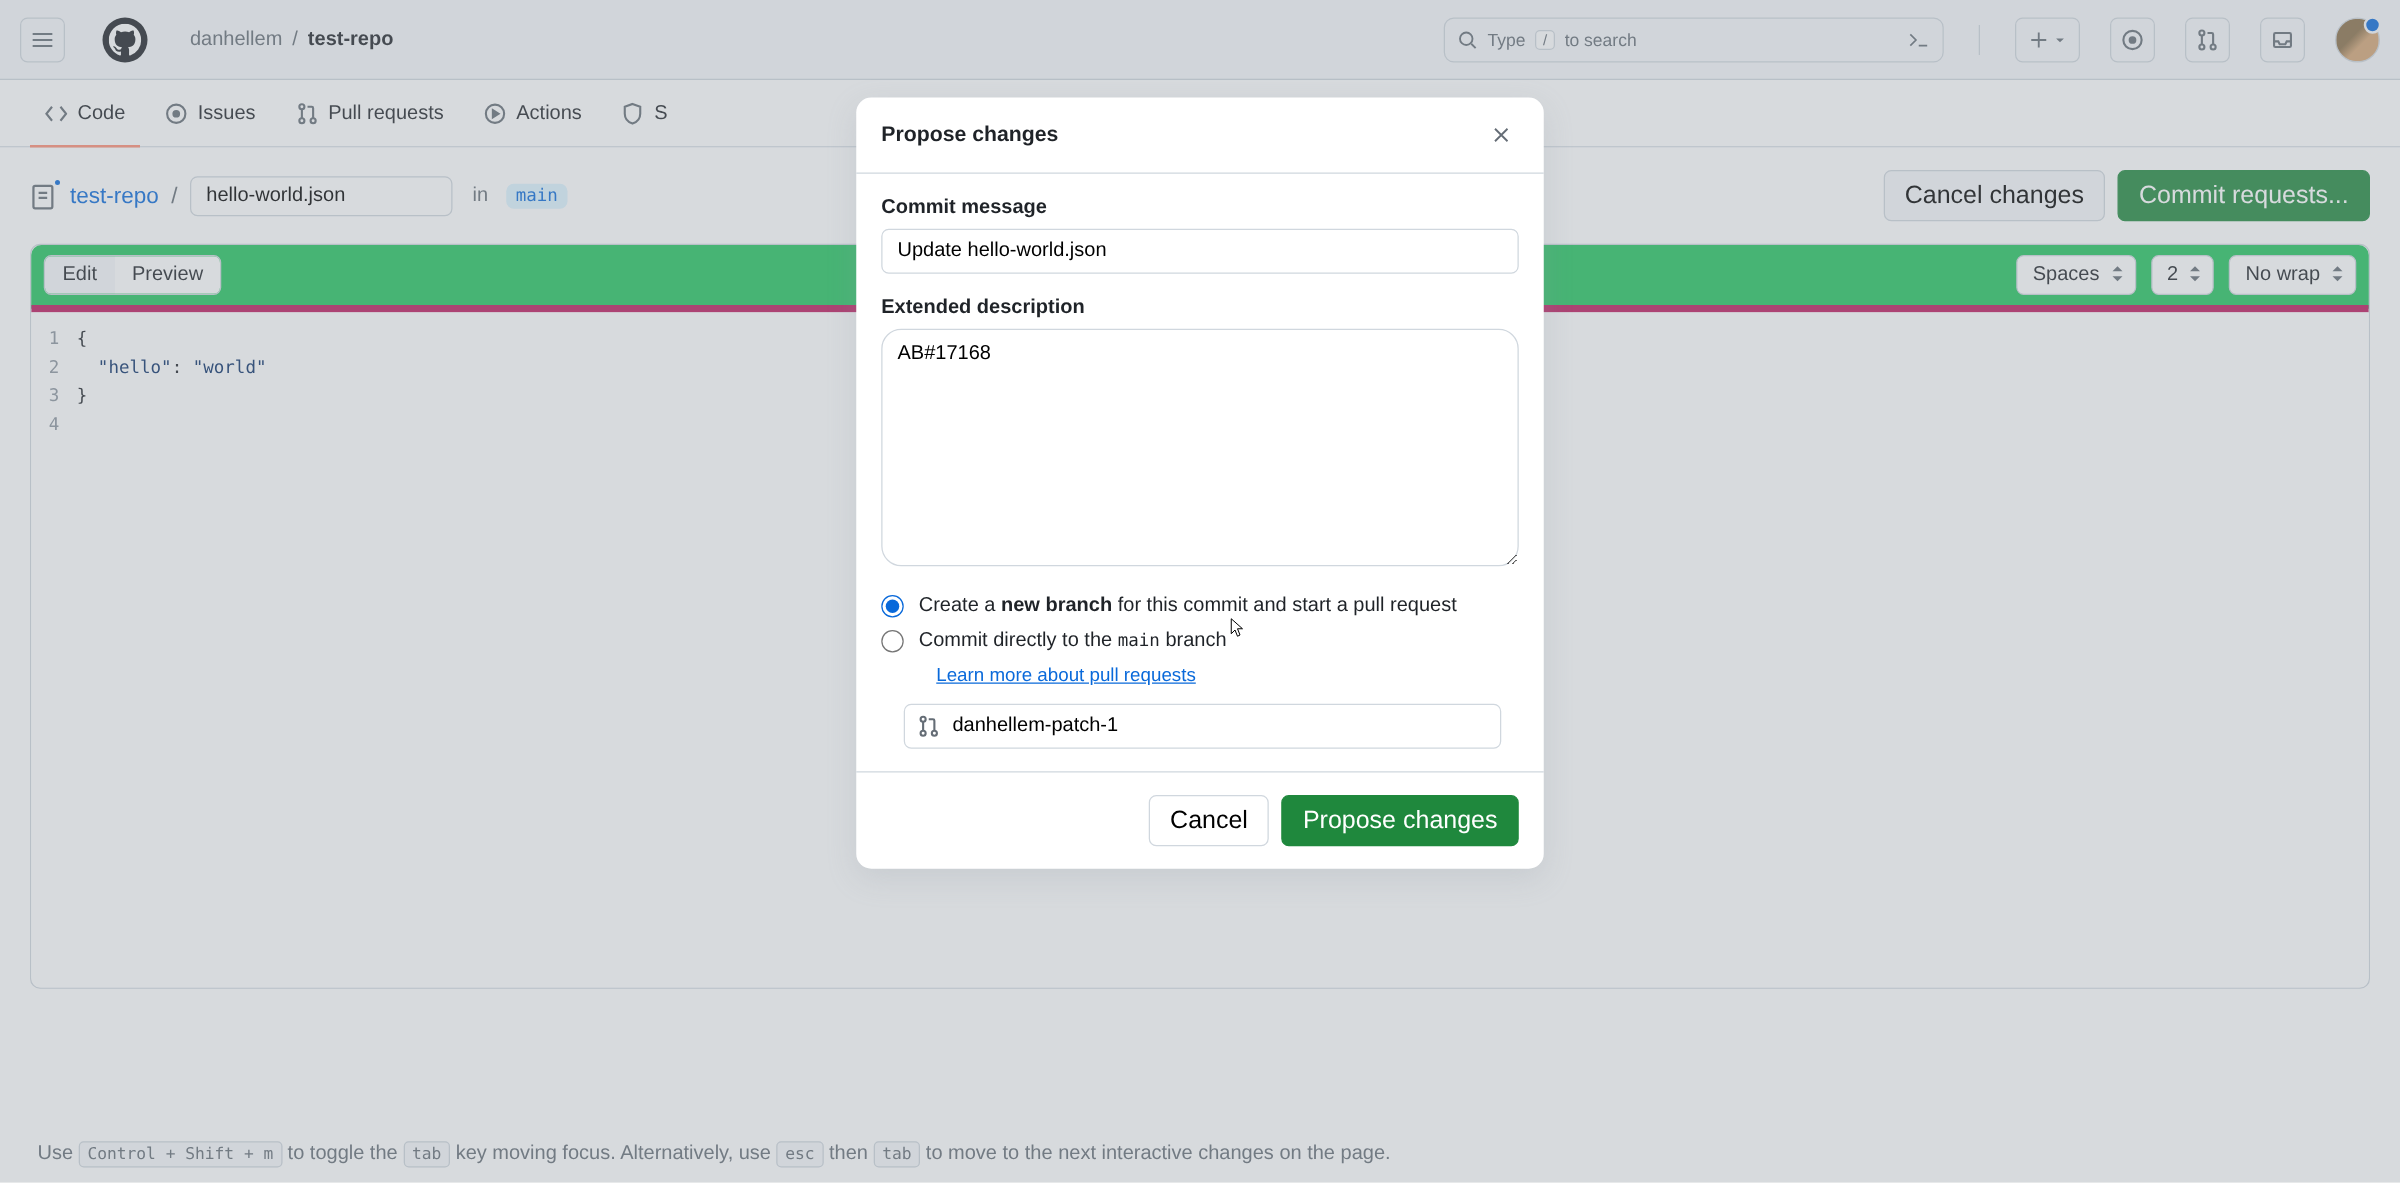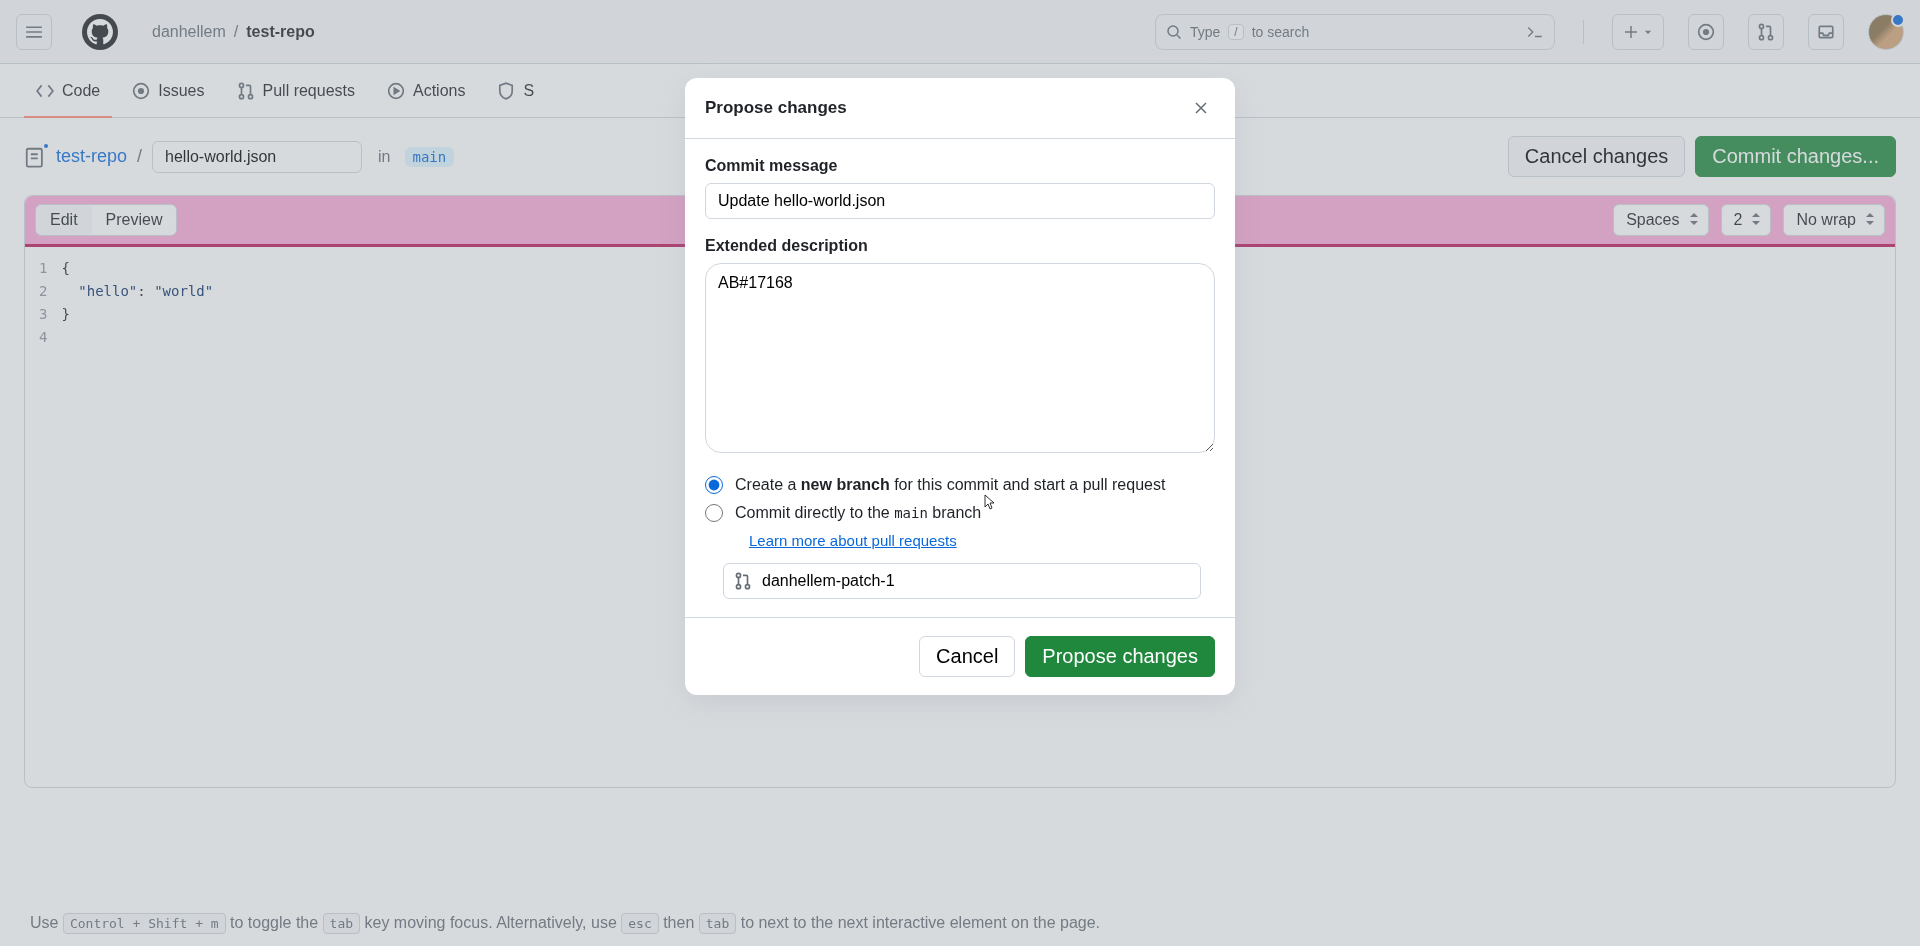--- a/index.html
+++ b/index.html
@@ -143,22 +143,22 @@
 
     
     .editor-shell {
       margin: 0 24px;
       border: 1px solid #d0d7de;
       border-radius: 8px;
     }
     .editor-toolbar {
       display: flex; align-items: center;
       padding: 8px 10px;
-      border-bottom: 3px solid #be185d;
-      background: #f9a8d4;
+      border-bottom: 6px solid #be185d;
+      background: #22c55e;
       border-radius: 8px 8px 0 0;
       gap: 12px;
     }
     .tab-group { display: flex; border: 1px solid #d0d7de; border-radius: 6px; overflow: hidden; }
     .tab {
       padding: 6px 14px; font-size: 16px; cursor: pointer; background: #fff;
     }
     .tab.active { background: #f6f8fa; font-weight: 500; }
     .toolbar-spacer { flex: 1; }
     .select-like {
@@ -376,21 +376,21 @@
       </svg>
     <div style="position:absolute;top:-4px;right:-4px;width:8px;height:8px;background:#0969da;border-radius:50%;border:2px solid #fff"></div>
   </div>
   <span class="repo-link">test-repo</span>
   <span class="path-sep">/</span>
   <input class="filename-input" value="hello-world.json" style="">
   <span class="in-text">in</span>
   <span class="branch-badge">main</span>
   <div class="path-spacer"></div>
   <button class="btn">Cancel changes</button>
-  <button class="btn primary">Commit changes...</button>
+  <button class="btn primary">Commit requests...</button>
 </div>
 
 <div class="editor-shell">
   <div class="editor-toolbar">
     <div class="tab-group">
       <div class="tab active">Edit</div>
       <div class="tab">Preview</div>
     </div>
     <div class="toolbar-spacer"></div>
     <div class="select-like"><span>Spaces</span></div>
@@ -407,21 +407,21 @@
     <div class="code">
       <div><span>{</span></div>
       <div>&nbsp;&nbsp;<span class="str">"hello"</span><span>: </span><span class="str">"world"</span></div>
       <div><span>}</span></div>
       <div>&nbsp;</div>
     </div>
   </div>
 </div>
 
 <div class="footer-hint">
-  <span>Use </span><kbd class="hint">Control + Shift + m</kbd><span> to toggle the </span><kbd class="hint">tab</kbd><span> key moving focus. Alternatively, use </span><kbd class="hint">esc</kbd><span> then </span><kbd class="hint">tab</kbd><span> to next to the next interactive element on the page.</span>
+  <span>Use </span><kbd class="hint">Control + Shift + m</kbd><span> to toggle the </span><kbd class="hint">tab</kbd><span> key moving focus. Alternatively, use </span><kbd class="hint">esc</kbd><span> then </span><kbd class="hint">tab</kbd><span> to move to the next interactive changes on the page.</span>
 </div>
 
 <div class="overlay">
   <div class="modal">
     <div class="modal-header">
       <span class="modal-title">Propose changes</span>
       <button class="close-btn">
         <svg width="16" height="16" viewBox="0 0 16 16" stroke="#656d76" stroke-width="1.5">
             <path d="M3 3l10 10M13 3L3 13"></path>
           </svg>

